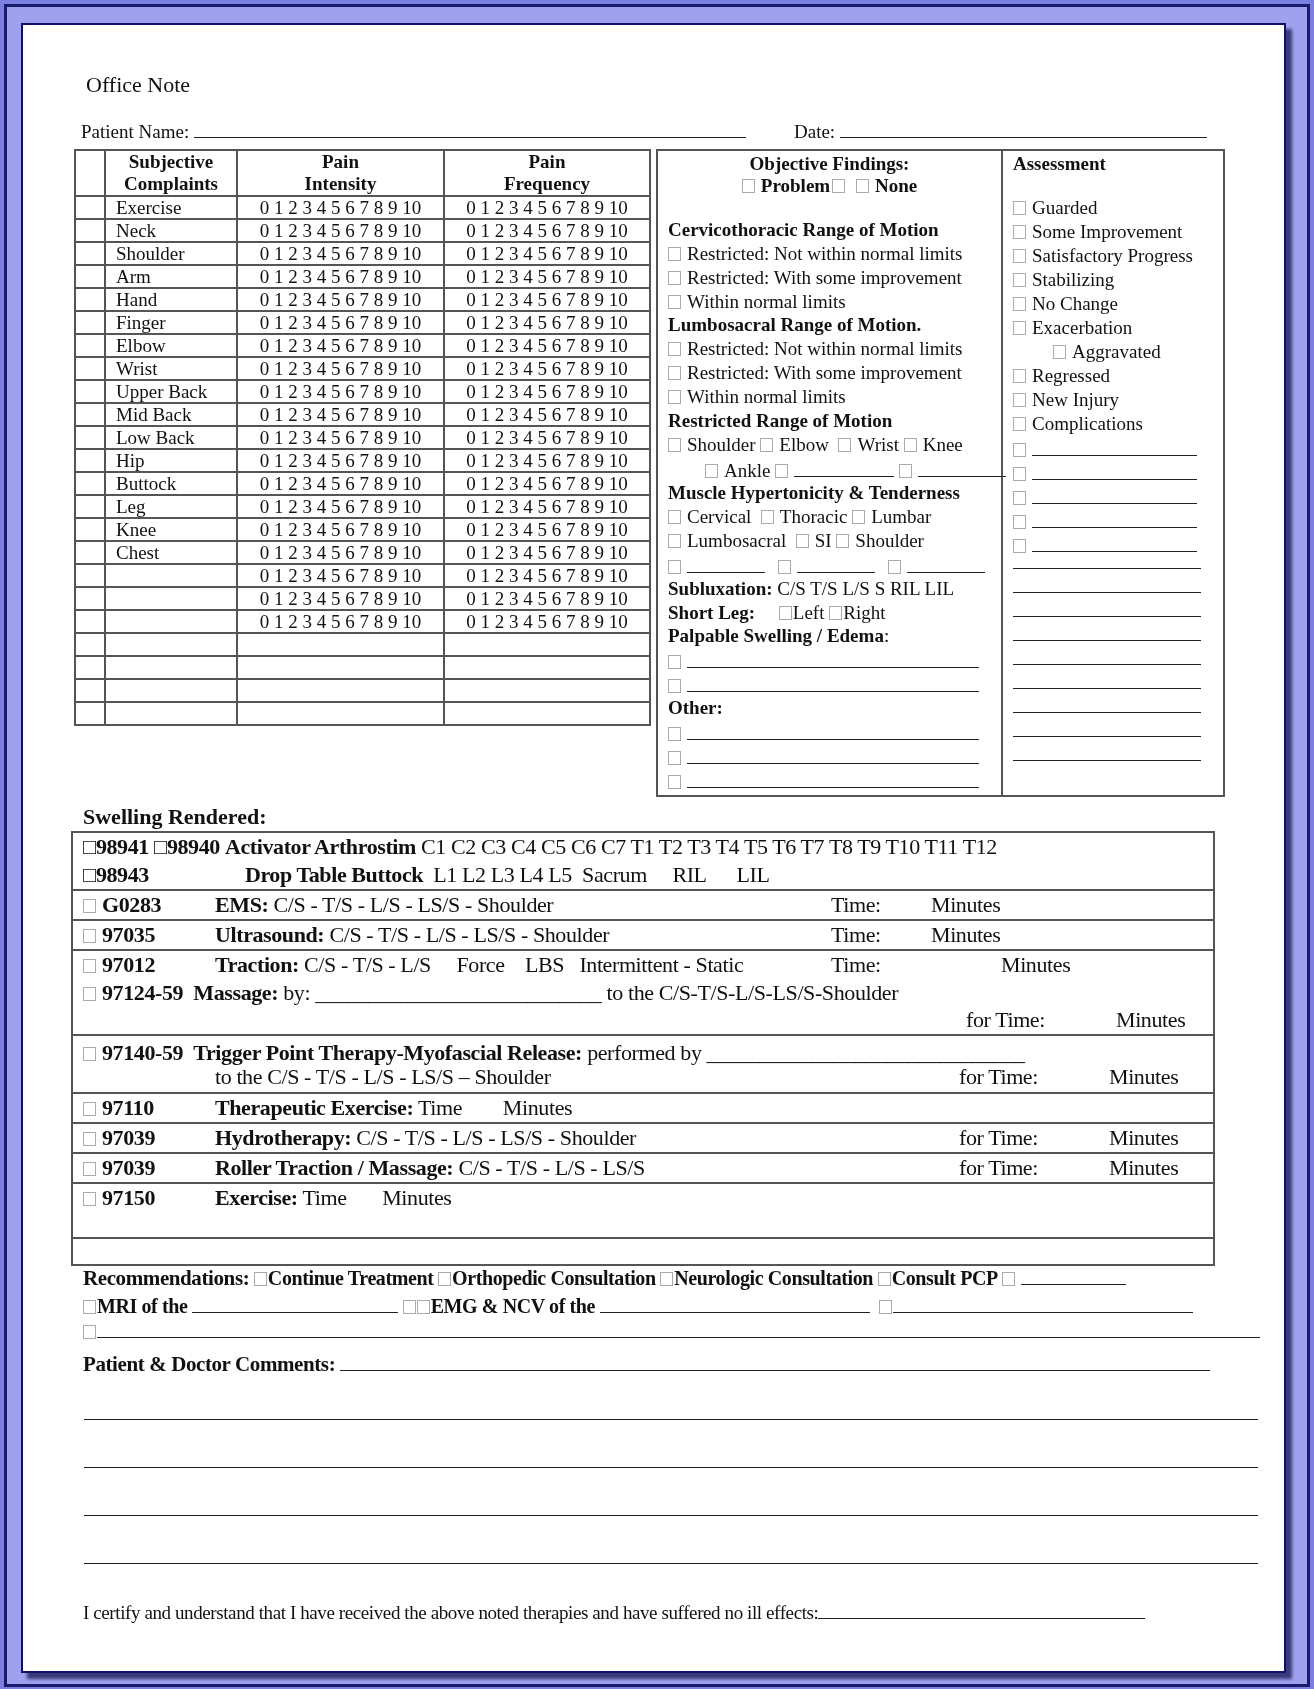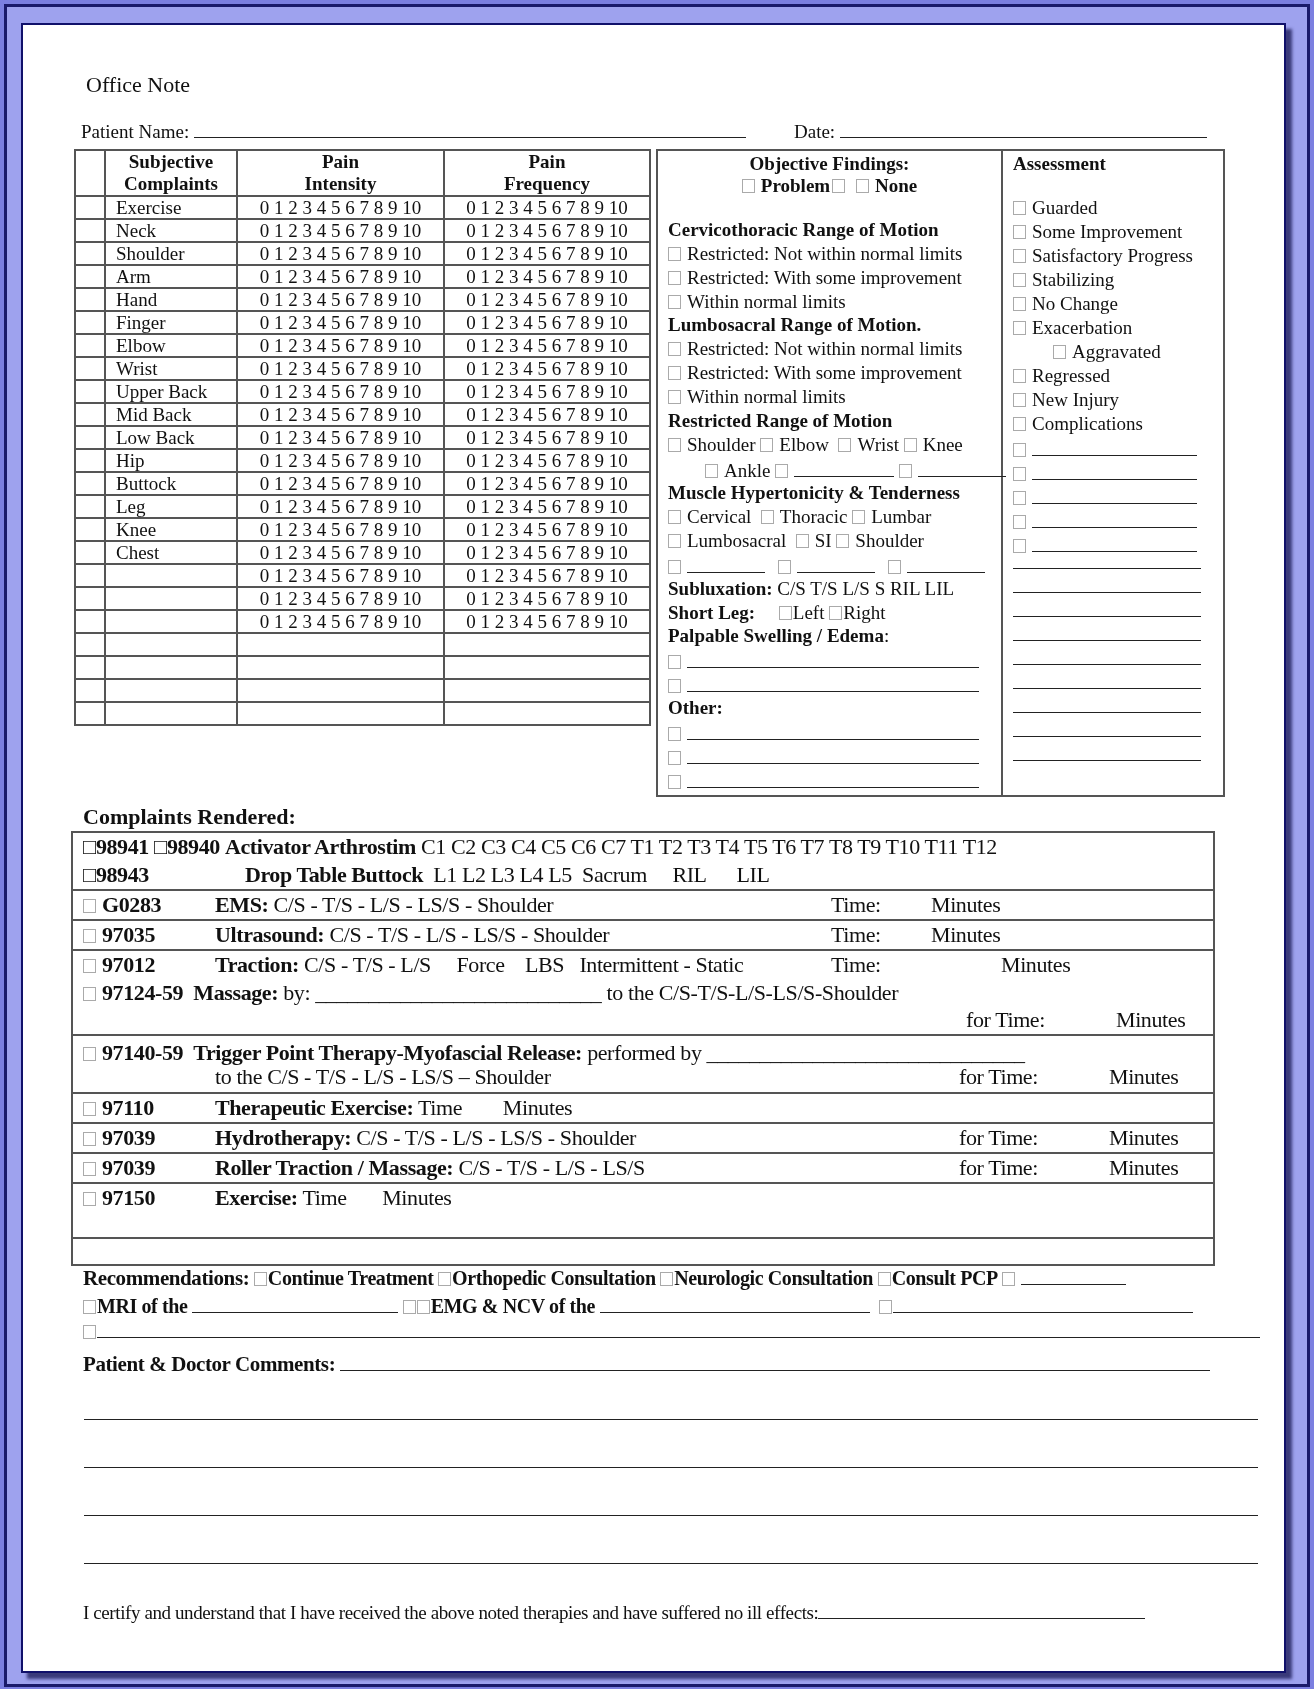--- a/index.html
+++ b/index.html
@@ -277,21 +277,21 @@
             <div class="abs" style="left: 10px; width: 188px; top: 489px; border-bottom: 1px solid rgb(34, 34, 34);"></div>
             <div class="abs" style="left: 10px; width: 188px; top: 513px; border-bottom: 1px solid rgb(34, 34, 34);"></div>
             <div class="abs" style="left: 10px; width: 188px; top: 537px; border-bottom: 1px solid rgb(34, 34, 34);"></div>
             <div class="abs" style="left: 10px; width: 188px; top: 561px; border-bottom: 1px solid rgb(34, 34, 34);"></div>
             <div class="abs" style="left: 10px; width: 188px; top: 585px; border-bottom: 1px solid rgb(34, 34, 34);"></div>
             <div class="abs" style="left: 10px; width: 188px; top: 609px; border-bottom: 1px solid rgb(34, 34, 34);"></div>
           </div>
     </div>
   </div>
 
-  <div class="abs b" style="left:60px;top:779px;font-size:22px;">Complaints Rendered:</div>
+  <div class="abs b" style="left:60px;top:779px;font-size:22px;">Swelling Rendered:</div>
 
   <div class="treat">
     <div class="trow" style="height:56px;">
       <div class="tt narrow" style="left:10px;top:1px;">
         <span class="b">□98941 □98940</span> <span class="b">Activator Arthrostim</span> <span>C1 C2 C3 C4 C5 C6 C7 T1 T2 T3 T4 T5 T6 T7 T8 T9 T10 T11 T12</span>
       </div>
       <div class="tt narrow" style="left:10px;top:29px;">
         <span class="b">□98943</span><span style="display:inline-block;width:96px;"></span><span class="b">Drop Table  Buttock</span>&nbsp; <span style="white-space:pre;">L1 L2 L3 L4 L5  Sacrum     RIL      LIL</span>
       </div>
     </div>

